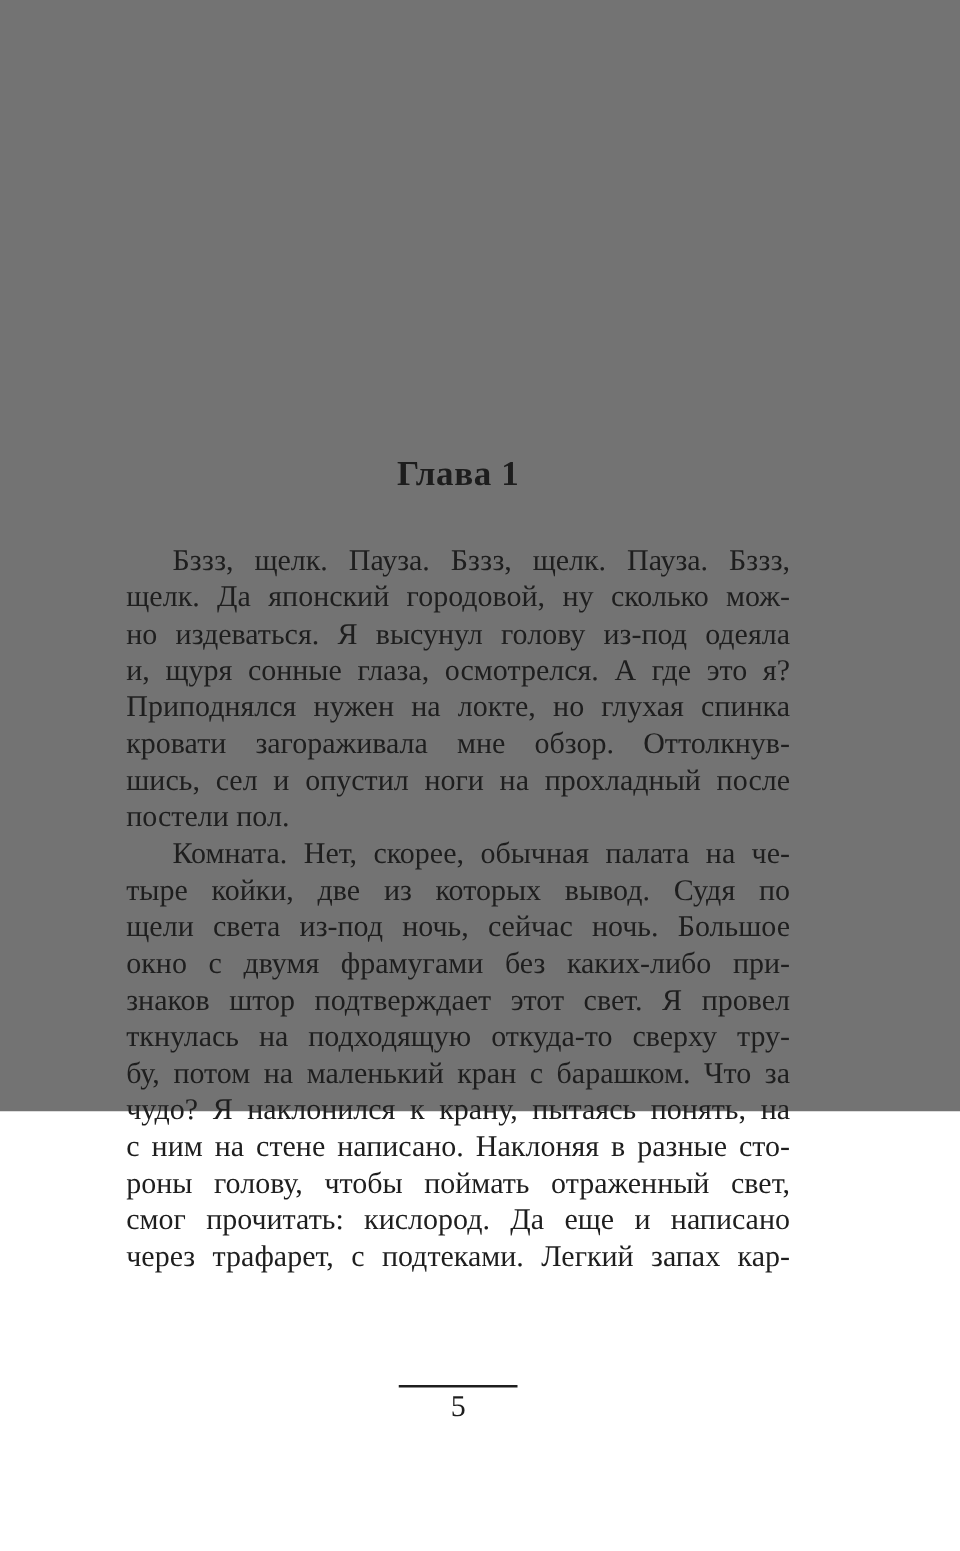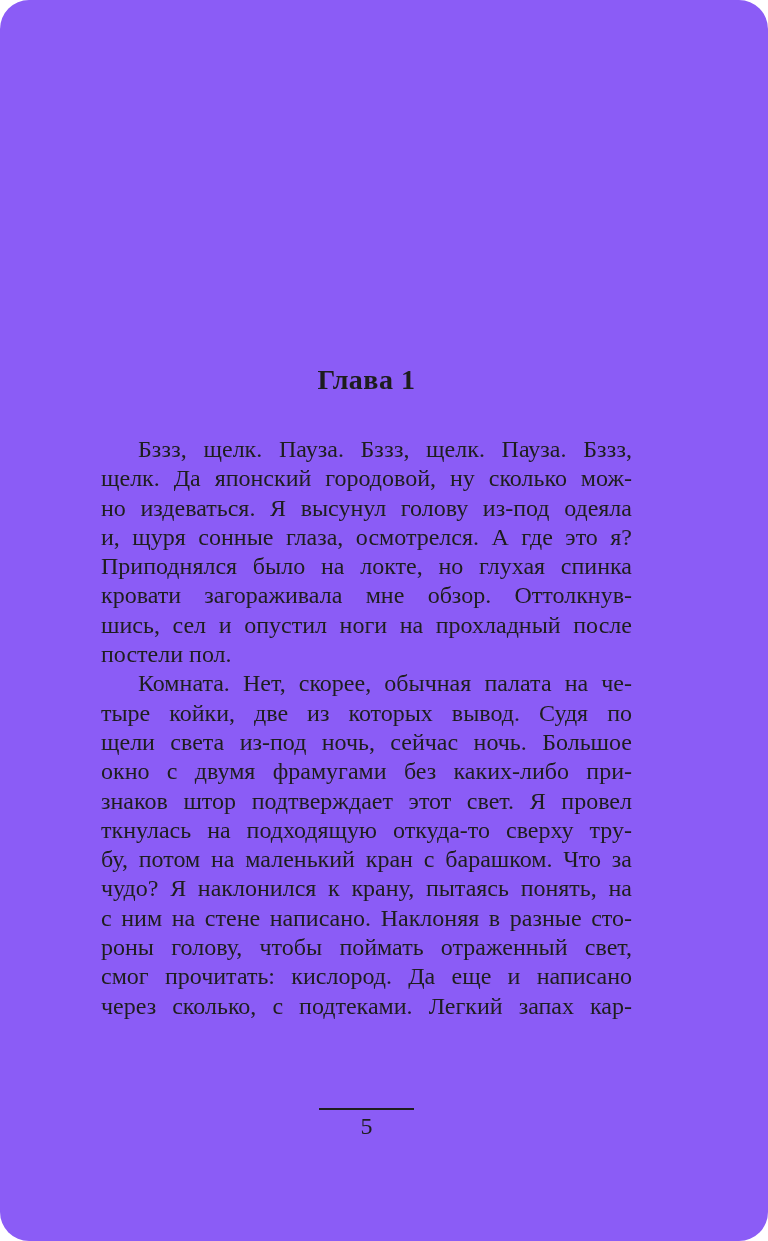--- a/index.html
+++ b/index.html
@@ -12,23 +12,22 @@
     background: #ffffff;
     position: relative;
     font-family: "Liberation Serif", "DejaVu Serif", serif;
     overflow: hidden;
   }
   .book-page {
     position: absolute;
     left: 0;
     top: 0;
     width: 768px;
-    height: 1241px;
-    background: #8b5cf6;
-    border-radius: 29px;
+    height: 889px;
+    background: #737373;
   }
   .chapter-heading {
     position: absolute;
     left: 101px;
     width: 531px;
     top: 363px;
     text-align: center;
     font-weight: bold;
     font-size: 28px;
     line-height: 34px;
@@ -83,36 +82,36 @@
 
 <div class="book-page">
 
   <div class="chapter-heading">Глава 1</div>
 
   <div class="page-text">
       <div class="text-line indent">Бззз, щелк. Пауза. Бззз, щелк. Пауза. Бззз,</div>
       <div class="text-line">щелк. Да японский городовой, ну сколько мож-</div>
       <div class="text-line">но издеваться. Я высунул голову из-под одеяла</div>
       <div class="text-line">и, щуря сонные глаза, осмотрелся. А где это я?</div>
-      <div class="text-line">Приподнялся было на локте, но глухая спинка</div>
+      <div class="text-line">Приподнялся нужен на локте, но глухая спинка</div>
       <div class="text-line">кровати загораживала мне обзор. Оттолкнув-</div>
       <div class="text-line">шись, сел и опустил ноги на прохладный после</div>
       <div class="text-line no-just">постели пол.</div>
       <div class="text-line indent">Комната. Нет, скорее, обычная палата на че-</div>
       <div class="text-line">тыре койки, две из которых вывод. Судя по</div>
       <div class="text-line">щели света из-под ночь, сейчас ночь. Большое</div>
       <div class="text-line">окно с двумя фрамугами без каких-либо при-</div>
       <div class="text-line">знаков штор подтверждает этот свет. Я провел</div>
       <div class="text-line">ткнулась на подходящую откуда-то сверху тру-</div>
       <div class="text-line">бу, потом на маленький кран с барашком. Что за</div>
       <div class="text-line">чудо? Я наклонился к крану, пытаясь понять, на</div>
       <div class="text-line">с ним на стене написано. Наклоняя в разные сто-</div>
       <div class="text-line">роны голову, чтобы поймать отраженный свет,</div>
       <div class="text-line">смог прочитать: кислород. Да еще и написано</div>
-      <div class="text-line">через сколько, с подтеками. Легкий запах кар-</div>
+      <div class="text-line">через трафарет, с подтеками. Легкий запах кар-</div>
     </div>
 
   <div class="page-footer">
     <span class="footer-divider"></span>
     <p class="page-number">5</p>
   </div>
 
 </div>
 
 </body></html>

